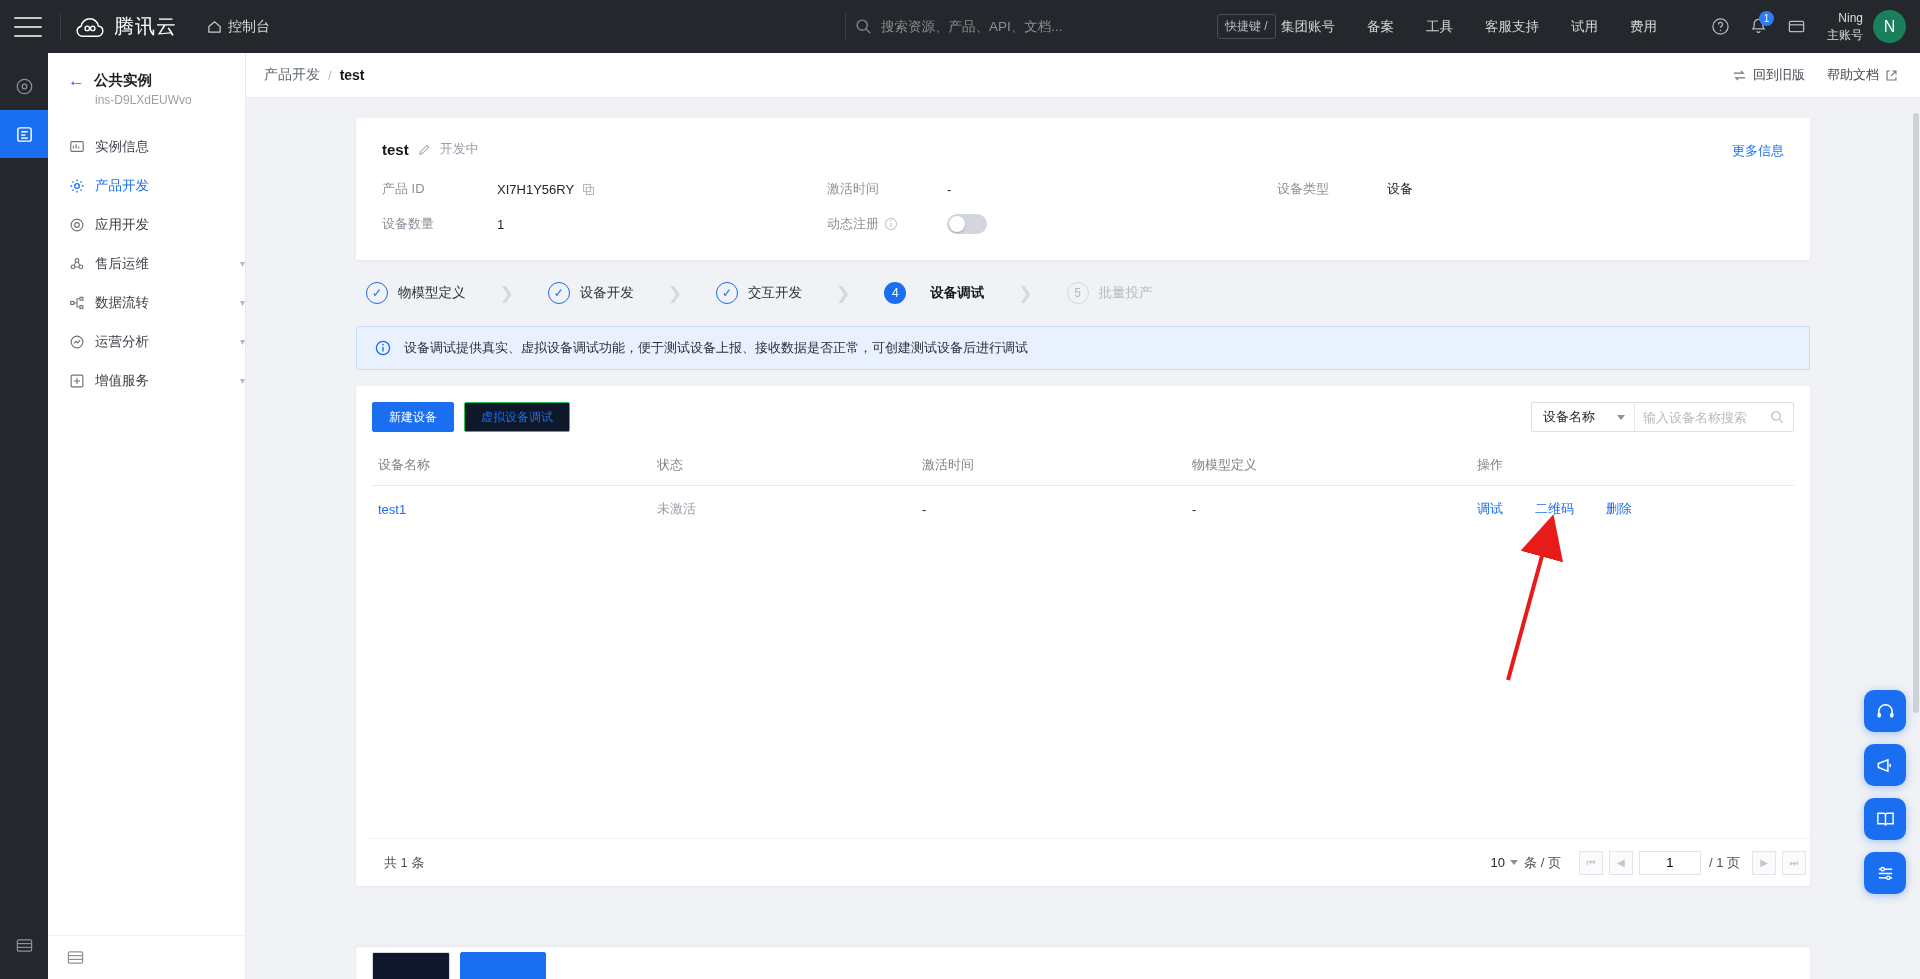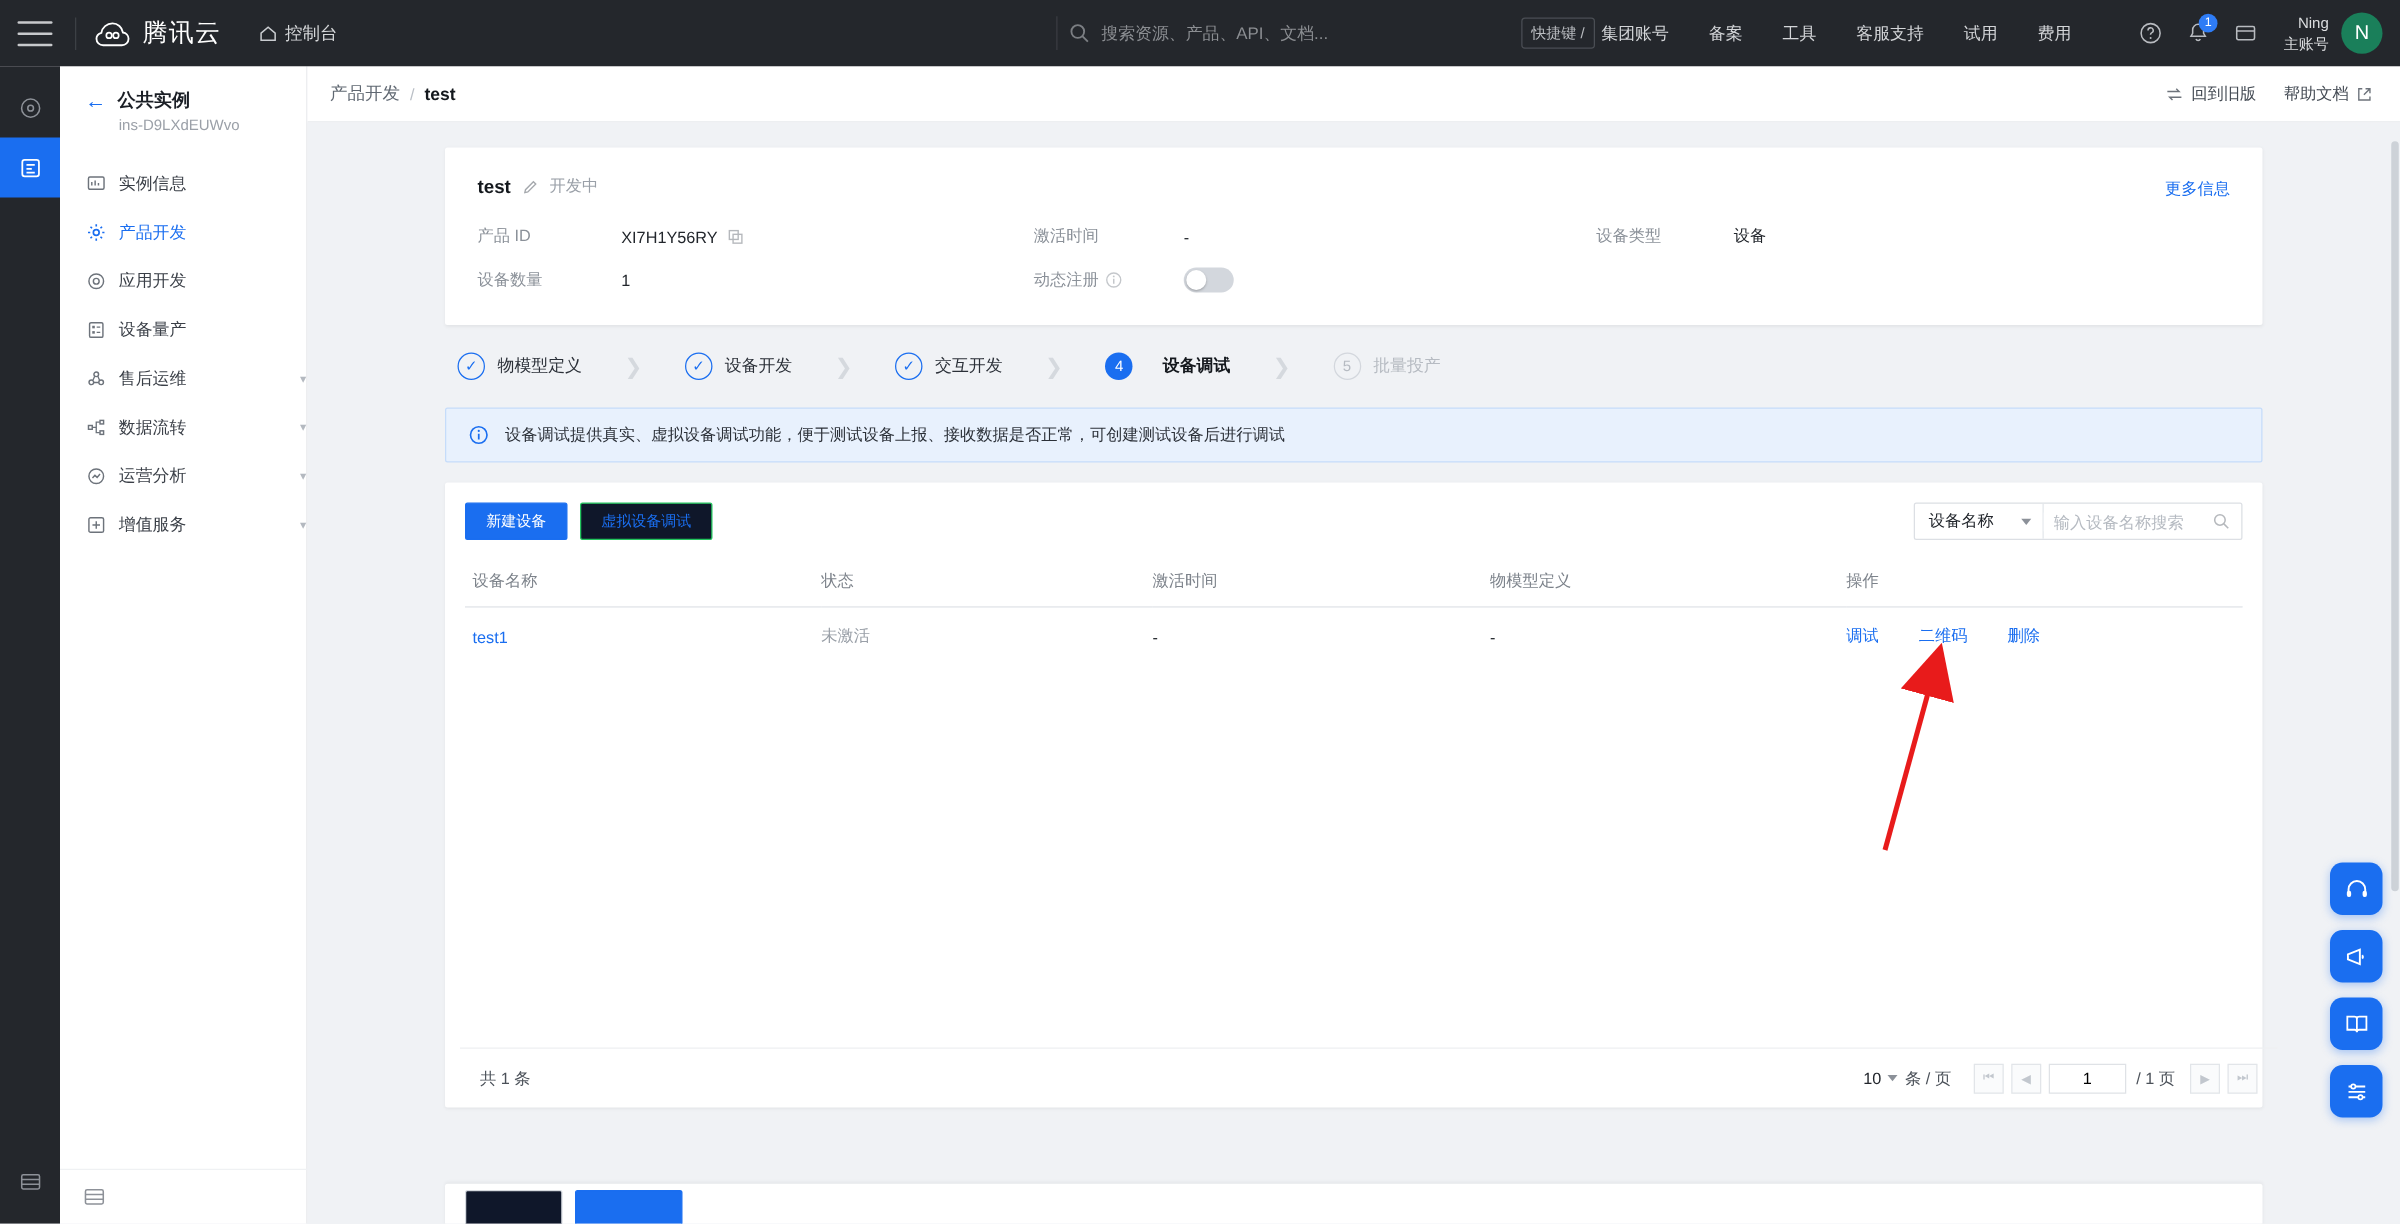--- a/index.html
+++ b/index.html
@@ -306,32 +306,20 @@
     <div class="sb-item">
       <span class="ico">
         <svg width="16" height="16" viewBox="0 0 18 18">
             <circle cx="9" cy="9" r="6.6" fill="none" stroke="#6d737b" stroke-width="1.3"></circle>
             <circle cx="9" cy="9" r="2.6" fill="none" stroke="#6d737b" stroke-width="1.3"></circle>
           </svg>
       </span>
       <span class="lbl">应用开发</span>
     </div>
 
-    <div class="sb-item">
-      <span class="ico">
-        <svg width="16" height="16" viewBox="0 0 18 18">
-            <rect x="3" y="2.4" width="12" height="13.2" rx="1.3" fill="none" stroke="#6d737b" stroke-width="1.3"></rect>
-            <rect x="5.4" y="5.2" width="2.3" height="2.3" fill="#6d737b"></rect>
-            <line x1="9.4" y1="6.4" x2="12.6" y2="6.4" stroke="#6d737b" stroke-width="1.2"></line>
-            <rect x="5.4" y="10" width="2.3" height="2.3" fill="#6d737b"></rect>
-            <line x1="9.4" y1="11.2" x2="12.6" y2="11.2" stroke="#6d737b" stroke-width="1.2"></line>
-          </svg>
-      </span>
-      <span class="lbl">设备量产</span>
-    </div>
 
     <div class="sb-item">
       <span class="ico">
         <svg width="16" height="16" viewBox="0 0 18 18">
             <circle cx="9" cy="5" r="2.1" fill="none" stroke="#6d737b" stroke-width="1.3"></circle>
             <circle cx="4.6" cy="12.2" r="2.1" fill="none" stroke="#6d737b" stroke-width="1.3"></circle>
             <circle cx="13.4" cy="12.2" r="2.1" fill="none" stroke="#6d737b" stroke-width="1.3"></circle>
             <path d="M7.6 6.7L6 10.3M10.4 6.7L12 10.3M6.8 12.4h4.4" stroke="#6d737b" stroke-width="1.2"></path>
           </svg>
       </span>

